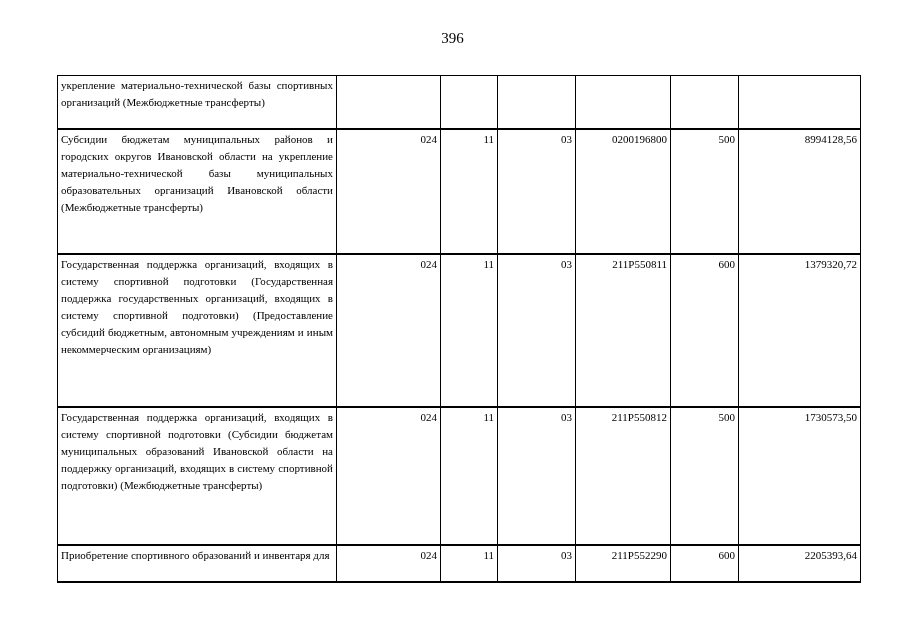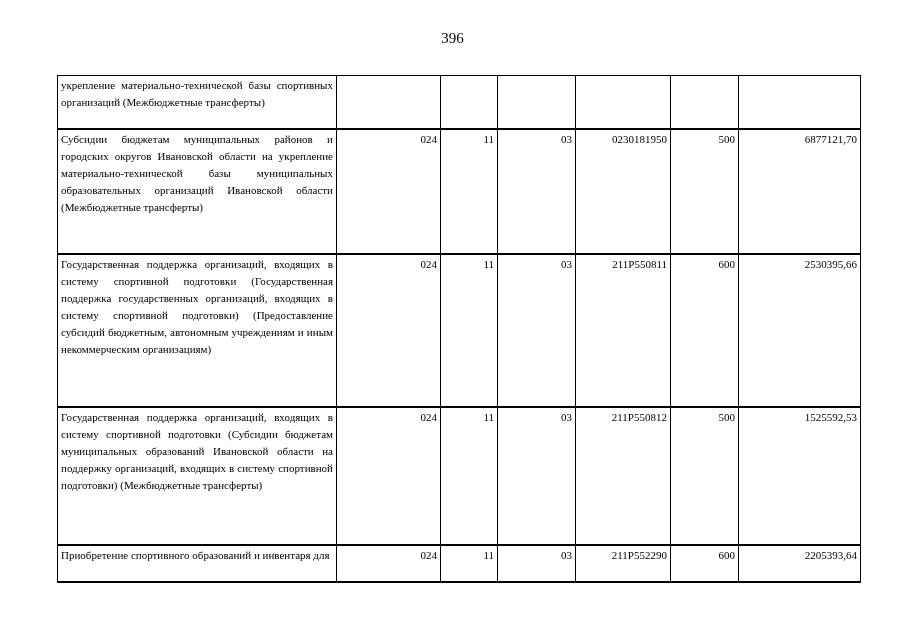--- a/index.html
+++ b/index.html
@@ -87,41 +87,41 @@
       <td class="cell-num"></td>
       <td class="cell-num"></td>
       <td class="cell-num"></td>
       <td class="cell-num"></td>
     </tr>
     <tr class="row-2">
       <td class="cell-desc">Субсидии бюджетам муниципальных районов и городских округов Ивановской области на укрепление материально-технической базы муниципальных образовательных организаций Ивановской области (Межбюджетные трансферты)</td>
       <td class="cell-num">024</td>
       <td class="cell-num">11</td>
       <td class="cell-num">03</td>
-      <td class="cell-num">0230181950</td>
+      <td class="cell-num">0200196800</td>
       <td class="cell-num">500</td>
-      <td class="cell-num">6877121,70</td>
+      <td class="cell-num">8994128,56</td>
     </tr>
     <tr class="row-3">
       <td class="cell-desc">Государственная поддержка организаций, входящих в систему спортивной подготовки (Государственная поддержка государственных организаций, входящих в систему спортивной подготовки) (Предоставление субсидий бюджетным, автономным учреждениям и иным некоммерческим организациям)</td>
       <td class="cell-num">024</td>
       <td class="cell-num">11</td>
       <td class="cell-num">03</td>
       <td class="cell-num">211P550811</td>
       <td class="cell-num">600</td>
-      <td class="cell-num">2530395,66</td>
+      <td class="cell-num">1379320,72</td>
     </tr>
     <tr class="row-4">
       <td class="cell-desc">Государственная поддержка организаций, входящих в систему спортивной подготовки (Субсидии бюджетам муниципальных образований Ивановской области на поддержку организаций, входящих в систему спортивной подготовки) (Межбюджетные трансферты)</td>
       <td class="cell-num">024</td>
       <td class="cell-num">11</td>
       <td class="cell-num">03</td>
       <td class="cell-num">211P550812</td>
       <td class="cell-num">500</td>
-      <td class="cell-num">1525592,53</td>
+      <td class="cell-num">1730573,50</td>
     </tr>
     <tr class="row-5">
       <td class="cell-desc">Приобретение спортивного образований и инвентаря для</td>
       <td class="cell-num">024</td>
       <td class="cell-num">11</td>
       <td class="cell-num">03</td>
       <td class="cell-num">211P552290</td>
       <td class="cell-num">600</td>
       <td class="cell-num">2205393,64</td>
     </tr>

